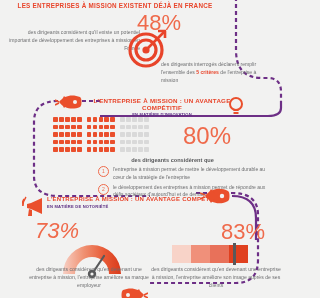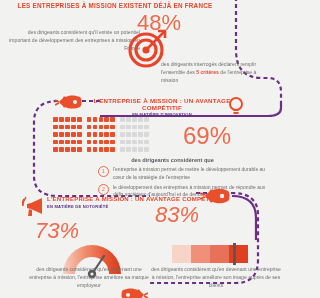--- a/index.html
+++ b/index.html
@@ -92,21 +92,21 @@
 
   
   .s3-head{position:absolute;left:47px;top:196px;width:180px;}
   .s3-head .sect-title{font-size:6px;}
   .megaphone{position:absolute;left:22px;top:195px;width:26px;height:22px;}
   .rocket-2{position:absolute;left:200px;top:186px;width:32px;height:20px;}
   .rocket-3{position:absolute;left:118px;top:286px;width:30px;height:18px;}
 
   
   .s3-left-num{position:absolute;left:35px;top:220px;width:110px;text-align:left;font-style:italic;}
-  .s3-right-num{position:absolute;left:155px;top:204px;width:110px;text-align:left;font-style:italic;}
+  .s3-right-num{position:absolute;left:155px;top:221px;width:110px;text-align:right;}
   .gauge{position:absolute;left:59px;top:243px;width:66px;height:40px;}
   .barchart{position:absolute;left:172px;top:245px;width:76px;height:18px;display:flex;}
   .bseg{height:18px;flex:1;}
   .bmark{position:absolute;left:233px;top:243px;width:2.6px;height:22px;background:#58595b;}
   .s3-left-txt{position:absolute;left:25px;top:266px;width:128px;text-align:center;}
   .s3-right-txt{position:absolute;left:150px;top:266px;width:132px;text-align:center;}
 </style>
 </head>
 <body>
 
@@ -240,21 +240,21 @@
         <span class="dot gap"></span>
         <span class="dot off"></span>
         <span class="dot off"></span>
         <span class="dot off"></span>
         <span class="dot off"></span>
         <span class="dot off"></span>
       </div>
     </div>
 
   <div class="s2-num">
-    <span class="big-num">69</span><span class="big-num pct">%</span>
+    <span class="big-num">80</span><span class="big-num pct">%</span>
   </div>
 
   <div class="s2-lead">des dirigeants considèrent que</div>
 
   <div class="numlist">
     <div class="nl-item">
       <div class="nl-badge">1</div>
       <div class="nl-txt">l'entreprise à mission permet de mettre le développement durable au cœur de la stratégie de l'entreprise</div>
     </div>
     <div class="nl-item">

